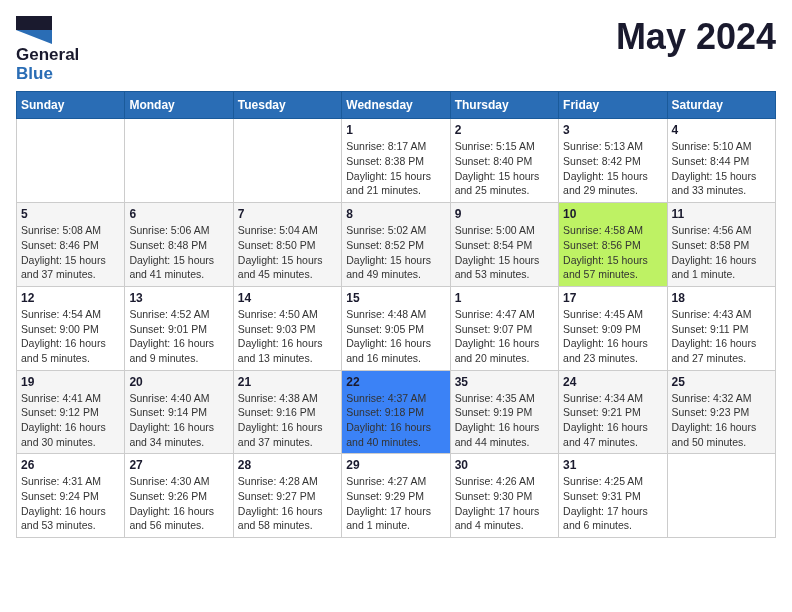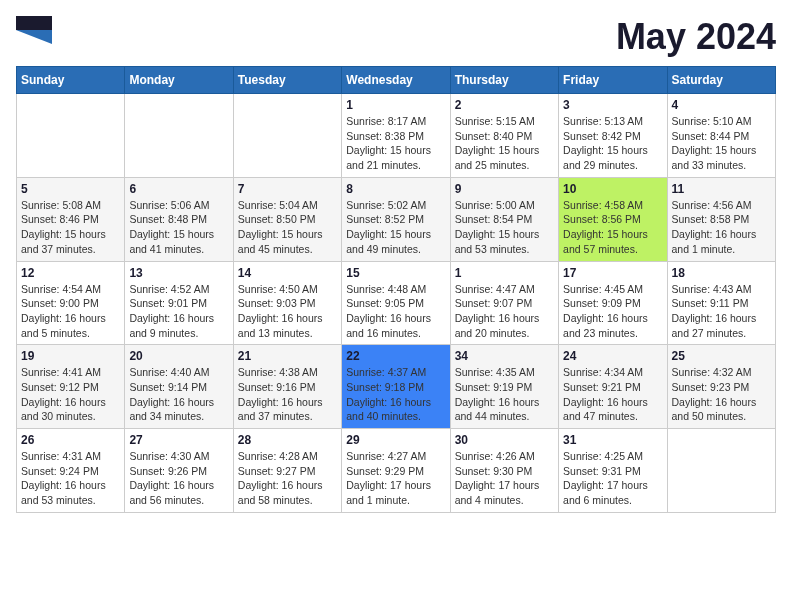--- a/index.html
+++ b/index.html
@@ -83,20 +83,24 @@
 </head>
 <body>
 
 <div class="header-area">
   <div class="logo">
     <div class="logo-top">
       <svg width="36" height="28" viewBox="0 0 36 28">
         <rect x="0" y="0" width="36" height="14" fill="#1a1a2e"></rect>
         <polygon points="0,14 36,14 36,28" fill="#2a6db5"></polygon>
       </svg>
+    </div>
+    <div style="display:flex; flex-direction:column; line-height:1.1; margin-top:2px;">
+      <span style="font-size:17px; font-weight:bold; color:#1a1a2e;">General</span>
+      <span style="font-size:17px; font-weight:bold; color:#2a6db5;">Blue</span>
     </div>
   </div>
   <div class="title-area">
     <div class="month-title">May 2024</div>
   </div>
 </div>
 
 <table class="calendar">
   <thead>
     <tr>
@@ -312,21 +316,21 @@
         <td style="background: #3b82f6;">
           <div class="day-number">22</div>
           <div class="day-info">
             <div>Sunrise: 4:37 AM</div>
             <div>Sunset: 9:18 PM</div>
             <div style="font-weight: normal;">Daylight: 16 hours</div>
             <div>and 40 minutes.</div>
           </div>
         </td>
         <td style="background: rgb(245, 245, 245);">
-          <div class="day-number">34</div>
+          <div class="day-number">35</div>
           <div class="day-info">
             <div>Sunrise: 4:35 AM</div>
             <div>Sunset: 9:19 PM</div>
             <div style="font-weight: normal;">Daylight: 16 hours</div>
             <div>and 44 minutes.</div>
           </div>
         </td>
         <td style="background: rgb(245, 245, 245);">
           <div class="day-number">24</div>
           <div class="day-info">

